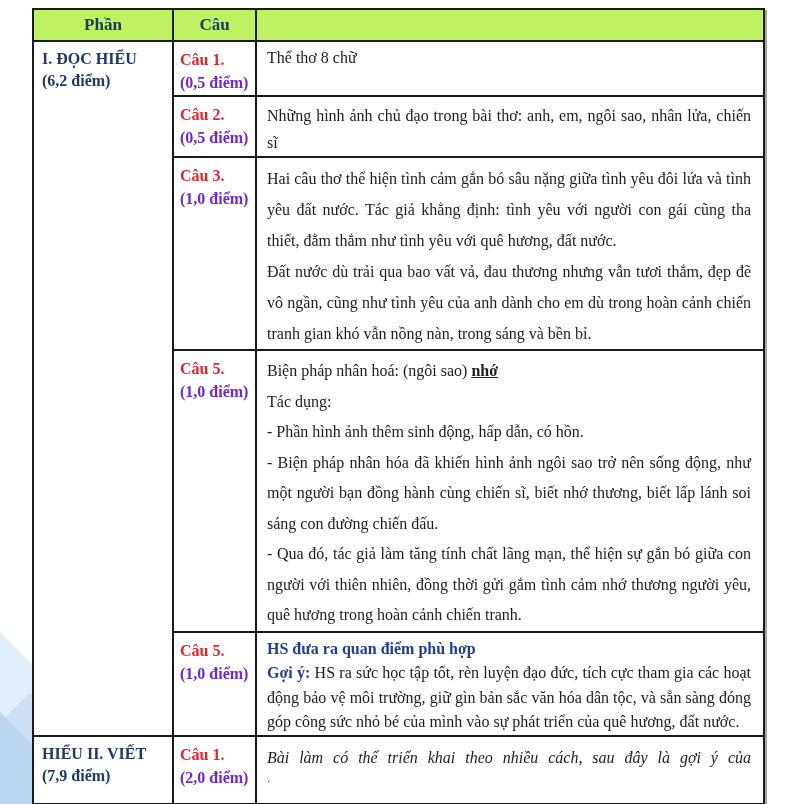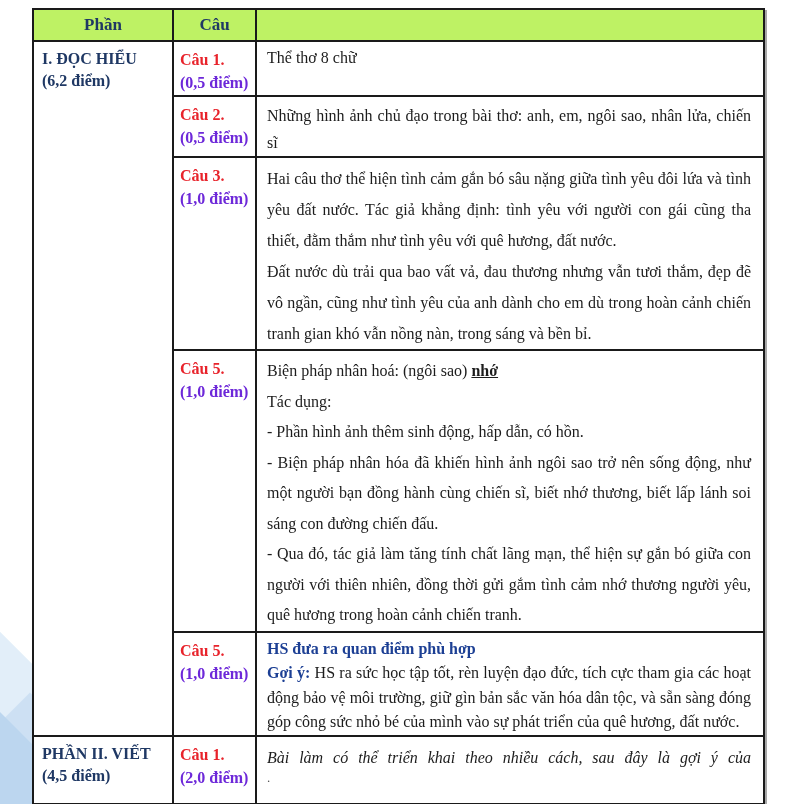--- a/index.html
+++ b/index.html
@@ -164,22 +164,22 @@
       <span class="q-points">(1,0 điểm)</span>
     </td>
     <td class="content-cell">
       <p class="blue-bold" style="text-align:left;">HS đưa ra quan điểm phù hợp</p>
       <p><span class="blue-bold">Gợi ý:</span><span> HS ra sức học tập tốt, rèn luyện đạo đức, tích cực tham gia các hoạt động bảo vệ môi trường, giữ gìn bản sắc văn hóa dân tộc, và sẵn sàng đóng góp công sức nhỏ bé của mình vào sự phát triển của quê hương, đất nước.</span></p>
     </td>
   </tr>
 
   <tr class="r6">
     <td class="section-cell">
-      <span>PHẦN II. VIẾT</span><br>
-      <span>(4,5 điểm)</span>
+      <span>HIỂU II. VIẾT</span><br>
+      <span>(7,9 điểm)</span>
     </td>
     <td class="question-cell">
       <span class="q-label">Câu 1.</span>
       <span class="q-points">(2,0 điểm)</span>
     </td>
     <td class="content-cell">
       <p class="essay-guide">Bài làm có thể triển khai theo nhiều cách, sau đây là gợi ý của</p>
       <div class="clipped-frag">.</div>
     </td>
   </tr>

